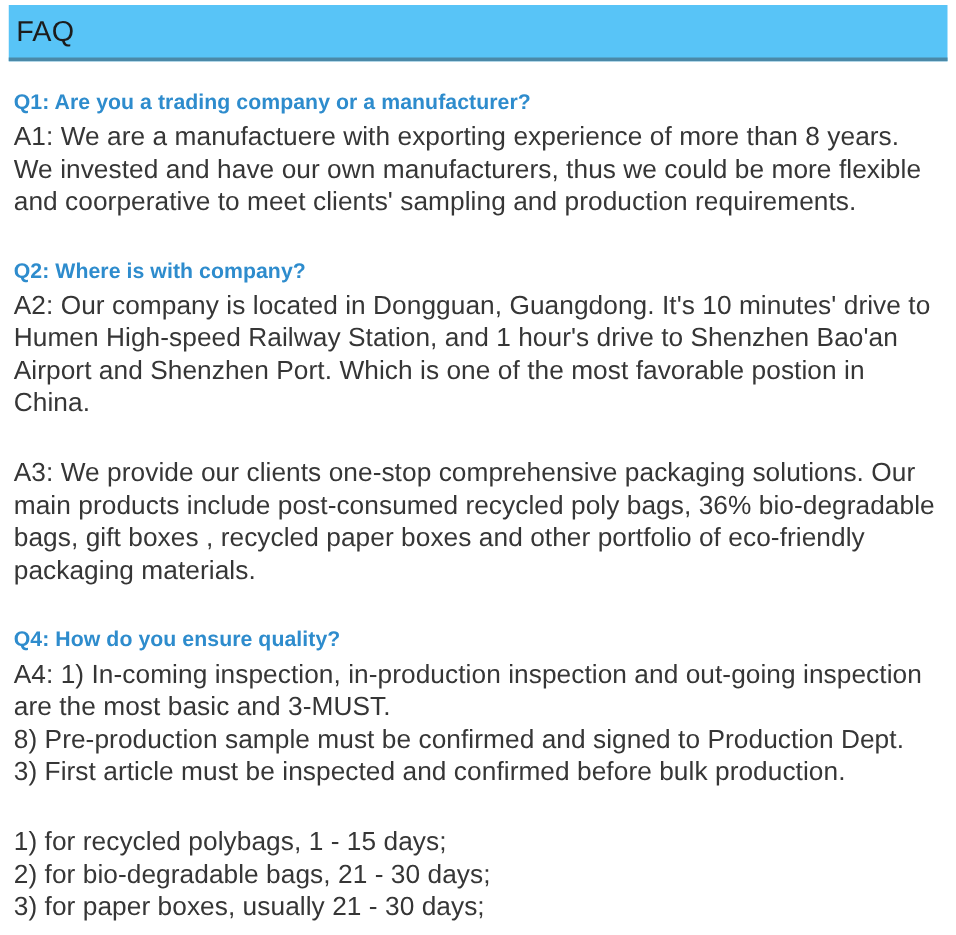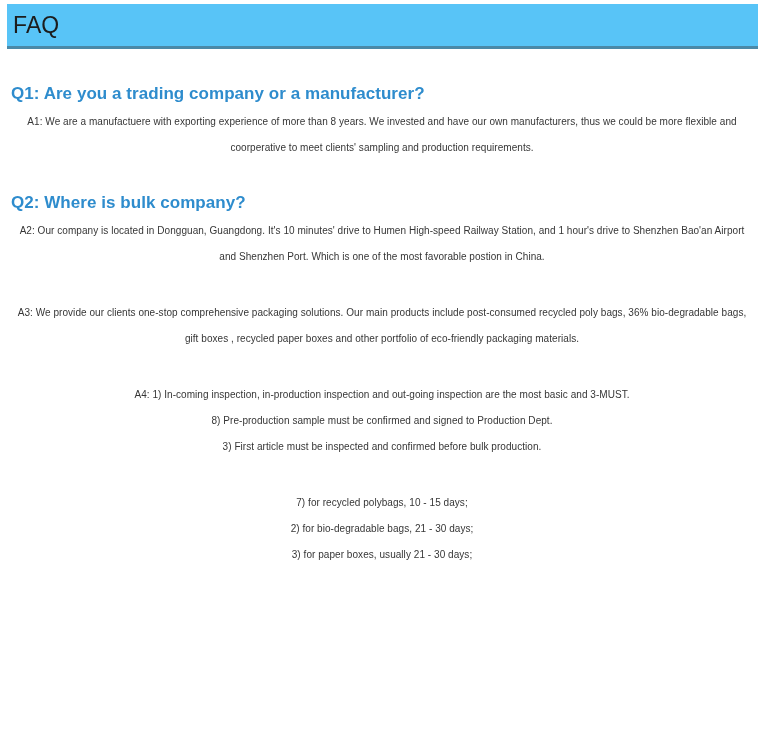--- a/index.html
+++ b/index.html
@@ -57,31 +57,30 @@
   }
   .qa-block:last-child {
     margin-bottom: 0;
   }
 
   .qa-question {
     font-size: 17px;
     line-height: 24px;
     font-weight: bold;
     color: #2e8ccd;
-    margin: 12px 0 3px 0;
+    margin: 0 0 3px 0;
     letter-spacing: 0.05px;
   }
 
   .qa-answer {
-    font-size: 10px;
+    font-size: 21px;
     line-height: 26px;
     color: #363636;
     margin: 0;
     letter-spacing: 0.05px;
-    text-align: center;
   }
 
   .qa-line {
     display: block;
   }
 </style>
 </head>
 <body>
 
 <div class="page">
@@ -93,43 +92,44 @@
   <div class="content">
 
     <div class="qa-block">
       <p class="qa-question">Q1: Are you a trading company or a manufacturer?</p>
       <p class="qa-answer">
         <span class="qa-line">A1: We are a manufactuere with exporting experience of more than 8 years. We invested and have our own manufacturers, thus we could be more flexible and coorperative to meet clients' sampling and production requirements.</span>
       </p>
     </div>
 
     <div class="qa-block">
-      <p class="qa-question">Q2: Where is bulk company?</p>
+      <p class="qa-question">Q2: Where is with company?</p>
       <p class="qa-answer">
         <span class="qa-line">A2: Our company is located in Dongguan, Guangdong. It's 10 minutes' drive to Humen High-speed Railway Station, and 1 hour's drive to Shenzhen Bao'an Airport and Shenzhen Port. Which is one of the most favorable postion in China.</span>
       </p>
     </div>
 
     <div class="qa-block">
       <p class="qa-answer">
         <span class="qa-line">A3: We provide our clients one-stop comprehensive packaging solutions. Our main products include post-consumed recycled poly bags, 36% bio-degradable bags, gift boxes , recycled paper boxes and other portfolio of eco-friendly packaging materials.</span>
       </p>
     </div>
 
     <div class="qa-block">
+      <p class="qa-question">Q4: How do you ensure quality?</p>
       <p class="qa-answer">
         <span class="qa-line">A4: 1) In-coming inspection, in-production inspection and out-going inspection are the most basic and 3-MUST.</span>
         <span class="qa-line">8) Pre-production sample must be confirmed and signed to Production Dept.</span>
         <span class="qa-line">3) First article must be inspected and confirmed before bulk production.</span>
       </p>
     </div>
 
     <div class="qa-block">
       <p class="qa-answer">
-        <span class="qa-line">7) for recycled polybags, 10 - 15 days;</span>
+        <span class="qa-line">1) for recycled polybags, 1 - 15 days;</span>
         <span class="qa-line">2) for bio-degradable bags, 21 - 30 days;</span>
         <span class="qa-line">3) for paper boxes, usually 21 - 30 days;</span>
 
       </p>
     </div>
   </div>
 
 </div>
 
 </body></html>

